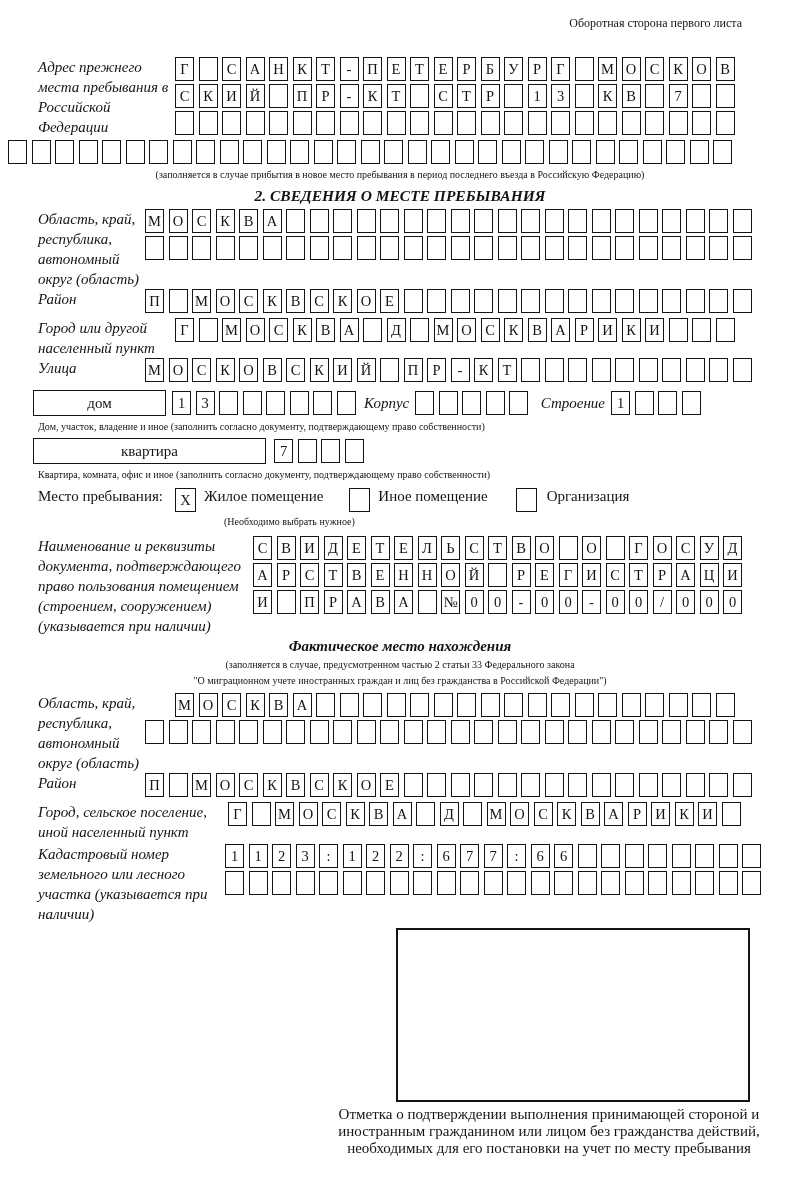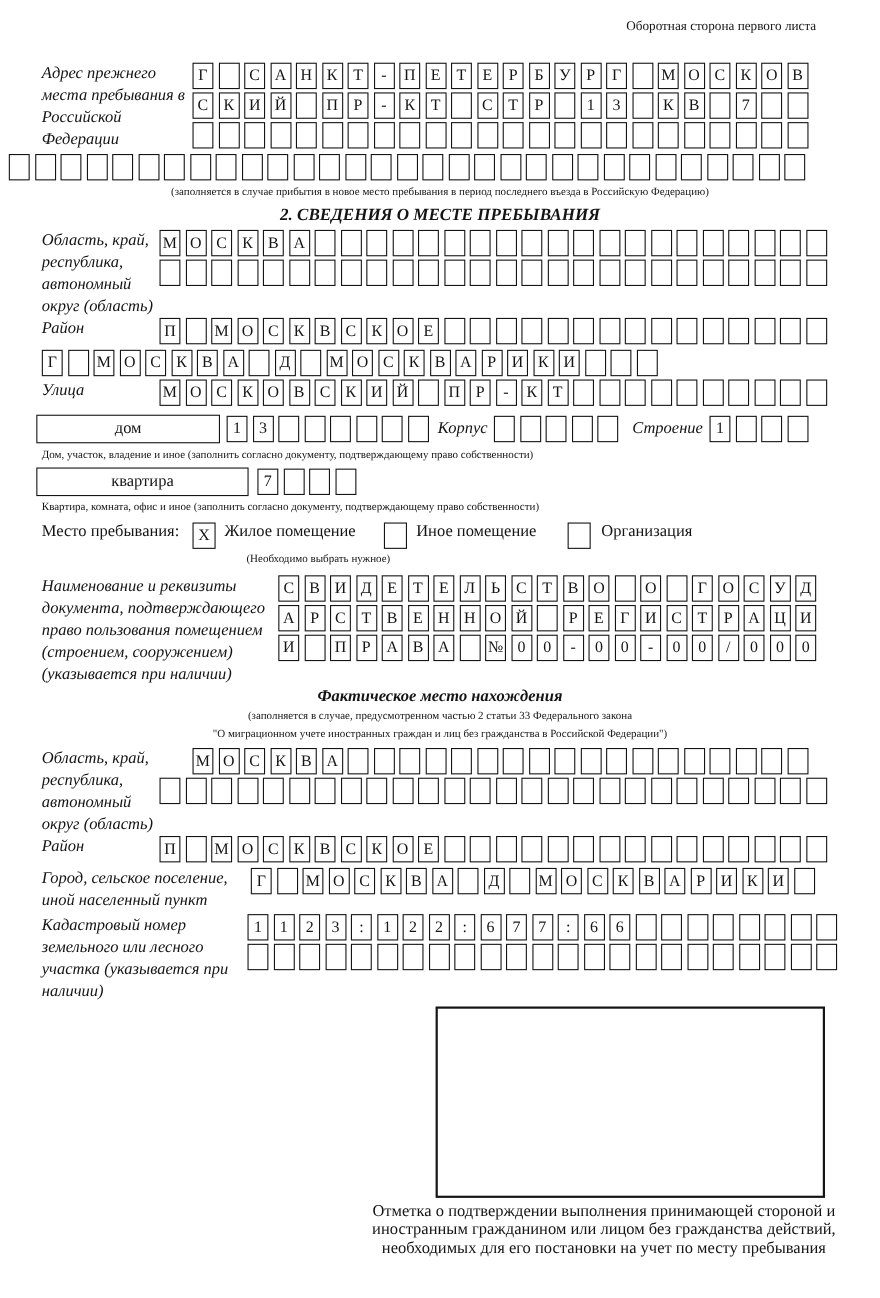--- a/index.html
+++ b/index.html
@@ -248,20 +248,21 @@
       <span class="cell"></span>
       <span class="cell"></span>
       <span class="cell"></span>
       <span class="cell"></span>
       <span class="cell"></span>
       <span class="cell"></span>
     </div>
 </div>
 
 <div class="frow" style="margin:2px 0 0 38px;">
+  <div class="lbl w137">Город или другой населенный пункт</div>
   <div class="cells">
       <span class="cell">Г</span>
       <span class="cell"></span>
       <span class="cell">М</span>
       <span class="cell">О</span>
       <span class="cell">С</span>
       <span class="cell">К</span>
       <span class="cell">В</span>
       <span class="cell">А</span>
       <span class="cell"></span>
@@ -309,21 +310,21 @@
       <span class="cell"></span>
       <span class="cell"></span>
       <span class="cell"></span>
       <span class="cell"></span>
       <span class="cell"></span>
       <span class="cell"></span>
     </div>
 </div>
 
 <div class="frow" style="margin:5px 0 0 33px;align-items:center;">
-  <div class="namedbox" style="width:167px;">дом</div>
+  <div class="namedbox" style="width:133px;">дом</div>
   <div class="cells" style="margin:0 0 0 6px;">
       <span class="cell">1</span>
       <span class="cell">3</span>
       <span class="cell"></span>
       <span class="cell"></span>
       <span class="cell"></span>
       <span class="cell"></span>
       <span class="cell"></span>
       <span class="cell"></span>
     </div>
@@ -339,21 +340,21 @@
   <div class="cells" style="margin:0;">
       <span class="cell">1</span>
       <span class="cell"></span>
       <span class="cell"></span>
       <span class="cell"></span>
     </div>
 </div>
 <div class="caption" style="margin:3px 0 0 38px;">Дом, участок, владение и иное (заполнить согласно документу, подтверждающему право собственности)</div>
 
 <div class="frow" style="margin:3px 0 0 33px;align-items:center;">
-  <div class="namedbox" style="width:193px;">квартира</div>
+  <div class="namedbox" style="width:233px;">квартира</div>
   <div class="cells" style="margin:0 0 0 8px;">
       <span class="cell">7</span>
       <span class="cell"></span>
       <span class="cell"></span>
       <span class="cell"></span>
     </div>
 </div>
 <div class="caption" style="margin:3px 0 0 38px;">Квартира, комната, офис и иное (заполнить согласно документу, подтверждающему право собственности)</div>
 
 <div class="frow" style="margin:5px 0 0 38px;">

